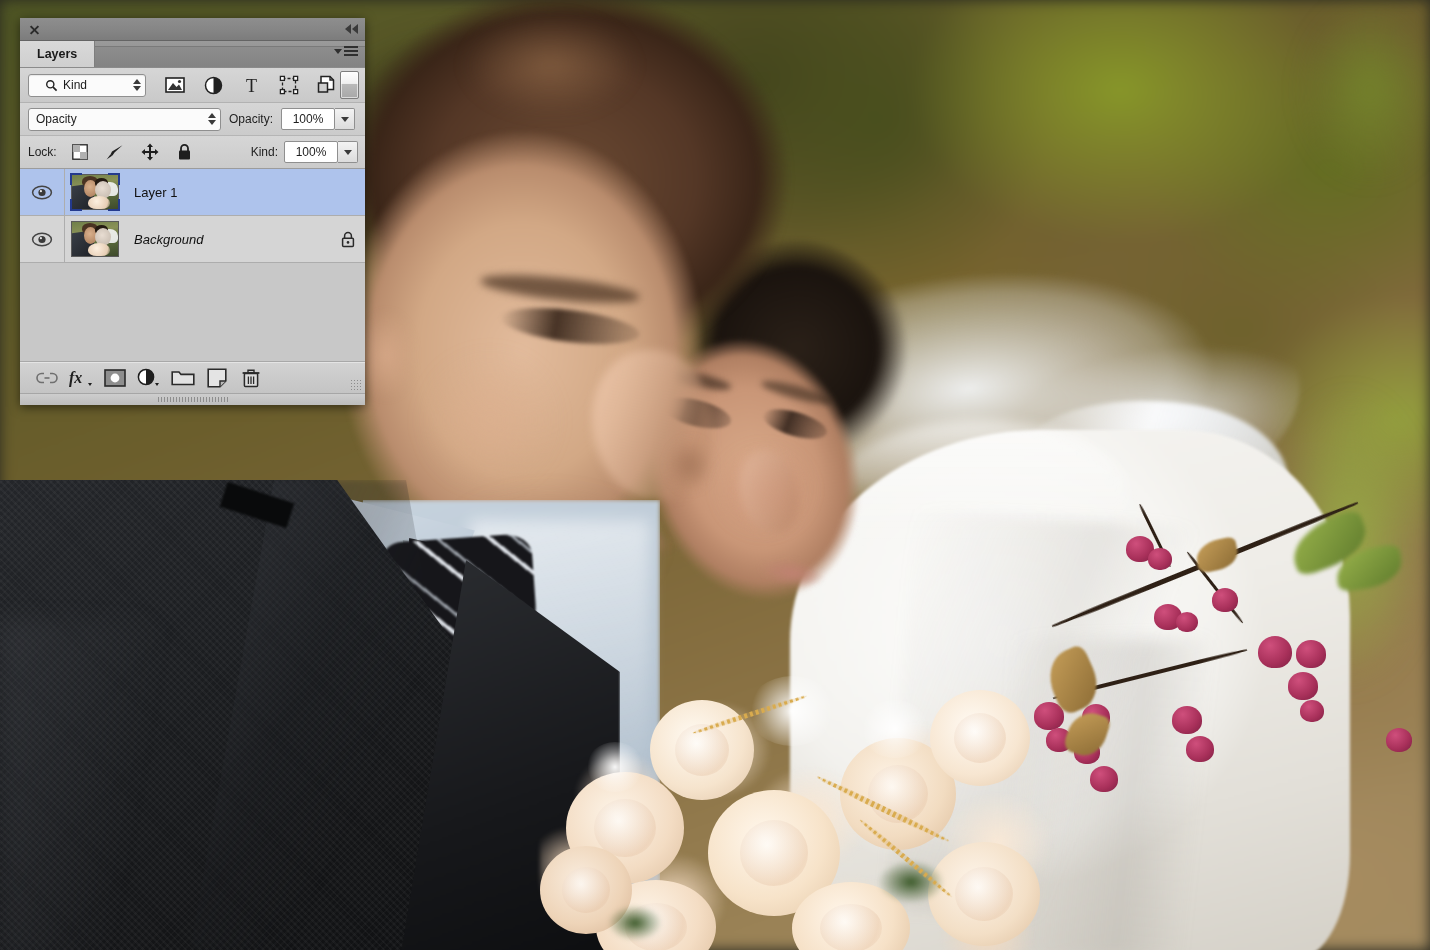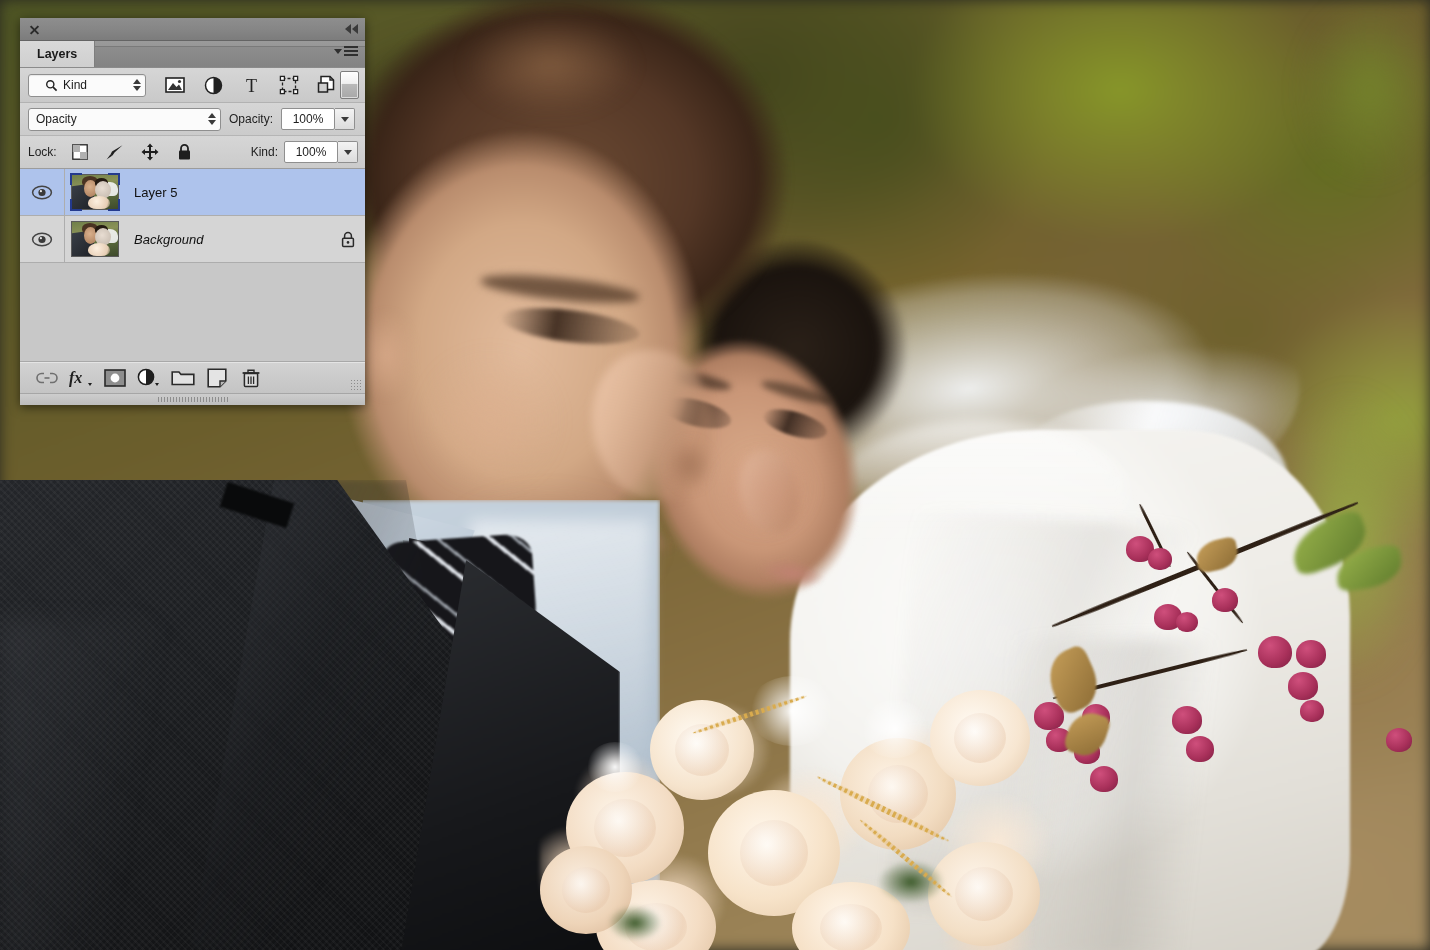--- a/index.html
+++ b/index.html
@@ -913,21 +913,21 @@
             <div class="t-bride"></div>
           <div class="t-bouquet"></div>
         </div>
         <div class="thumb-brackets">
           <span class="tl"></span>
             <span class="tr"></span>
             <span class="bl"></span>
             <span class="br"></span>
         </div>
       </div>
-      <div class="layer-name">Layer 5</div>
+      <div class="layer-name">Layer 1</div>
     </div>
 
     <div class="layer-row">
       <div class="eye-cell">
         <span>
           <svg width="22" height="15" viewBox="0 0 22 15">
             <ellipse cx="11" cy="7.5" rx="9.4" ry="6.2" fill="none" stroke="#444" stroke-width="1.5"></ellipse>
             <circle cx="11" cy="7.5" r="3.6" fill="#3a3a3a"></circle>
             <circle cx="9.9" cy="6.2" r="1.1" fill="#e8e8e8"></circle>
           </svg>

